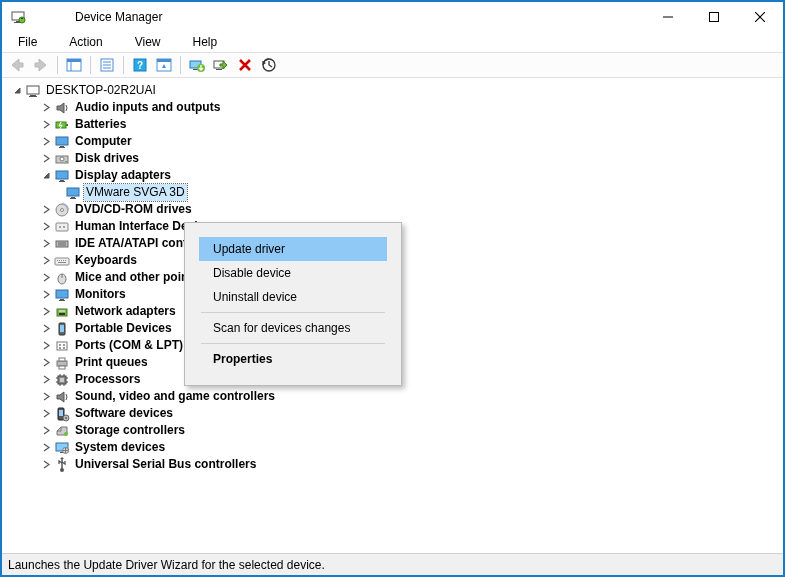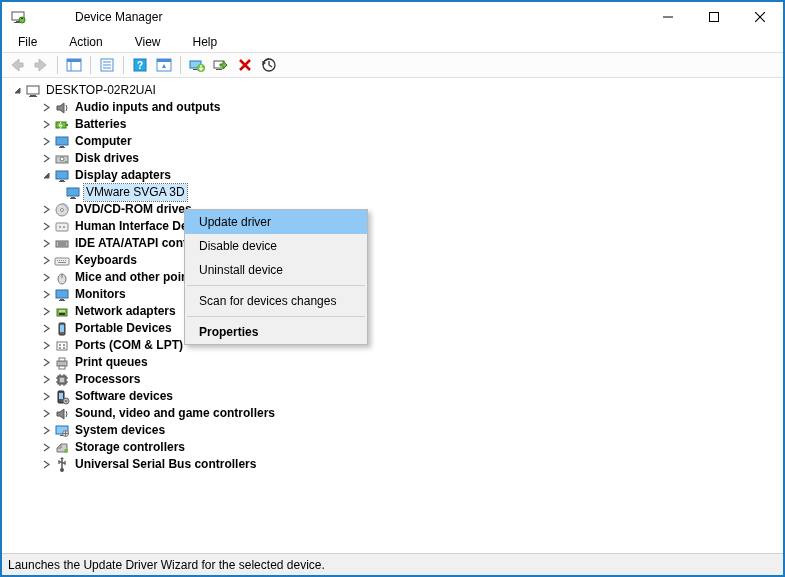--- a/index.html
+++ b/index.html
@@ -63,26 +63,26 @@
   .txt { padding: 0 2px; }
   .sel .txt { background: #cce8ff; outline: 1px dotted #6a6a6a; }
   
   .lv0 { padding-left: 8px; }
   .lv1 { padding-left: 37px; font-weight: bold; }
   .lv2 { padding-left: 48px; }
   
   .ctxmenu {
     position: absolute;
     left: 184px;
-    top: 209px;
-    width: 184px;
+    top: 222px;
+    width: 218px;
     background: #f0f0f0;
     border: 1px solid #b9b9b9;
     box-shadow: 3px 3px 5px rgba(0,0,0,0.25);
-    padding: 0;
+    padding: 14px;
     font-size: 12px;
   }
   .ctxitem { padding: 5px 14px; display: block; }
   .ctxitem.hover { background: #90c8f6; }
   .ctxitem.bold { font-weight: bold; }
   .ctxsep { height: 1px; background: #d0d0d0; margin: 3px 2px; }
   
   .statusbar {
     height: 22px;
     border-top: 1px solid #d0d0d0;
@@ -440,63 +440,63 @@
         <span class="txt">Processors</span>
       </div>
       <div class="row lv1">
         <span class="exp">
           <svg viewBox="0 0 9 9">
             <use href="#i-expc"></use>
           </svg>
         </span>
         <span class="ic">
           <svg viewBox="0 0 16 16">
+            <use href="#i-speaker"></use>
+          </svg>
+        </span>
+        <span class="txt">Sound, video and game controllers</span>
+      </div>
+      <div class="row lv1">
+        <span class="exp">
+          <svg viewBox="0 0 9 9">
+            <use href="#i-expc"></use>
+          </svg>
+        </span>
+        <span class="ic">
+          <svg viewBox="0 0 16 16">
             <use href="#i-software"></use>
           </svg>
         </span>
         <span class="txt">Software devices</span>
       </div>
       <div class="row lv1">
         <span class="exp">
           <svg viewBox="0 0 9 9">
             <use href="#i-expc"></use>
           </svg>
         </span>
         <span class="ic">
           <svg viewBox="0 0 16 16">
-            <use href="#i-speaker"></use>
-          </svg>
-        </span>
-        <span class="txt">Sound, video and game controllers</span>
+            <use href="#i-storage"></use>
+          </svg>
+        </span>
+        <span class="txt">Storage controllers</span>
       </div>
       <div class="row lv1">
         <span class="exp">
           <svg viewBox="0 0 9 9">
             <use href="#i-expc"></use>
           </svg>
         </span>
         <span class="ic">
           <svg viewBox="0 0 16 16">
             <use href="#i-system"></use>
           </svg>
         </span>
         <span class="txt">System devices</span>
-      </div>
-      <div class="row lv1">
-        <span class="exp">
-          <svg viewBox="0 0 9 9">
-            <use href="#i-expc"></use>
-          </svg>
-        </span>
-        <span class="ic">
-          <svg viewBox="0 0 16 16">
-            <use href="#i-storage"></use>
-          </svg>
-        </span>
-        <span class="txt">Storage controllers</span>
       </div>
       <div class="row lv1">
         <span class="exp">
           <svg viewBox="0 0 9 9">
             <use href="#i-expc"></use>
           </svg>
         </span>
         <span class="ic">
           <svg viewBox="0 0 16 16">
             <use href="#i-usb"></use>

